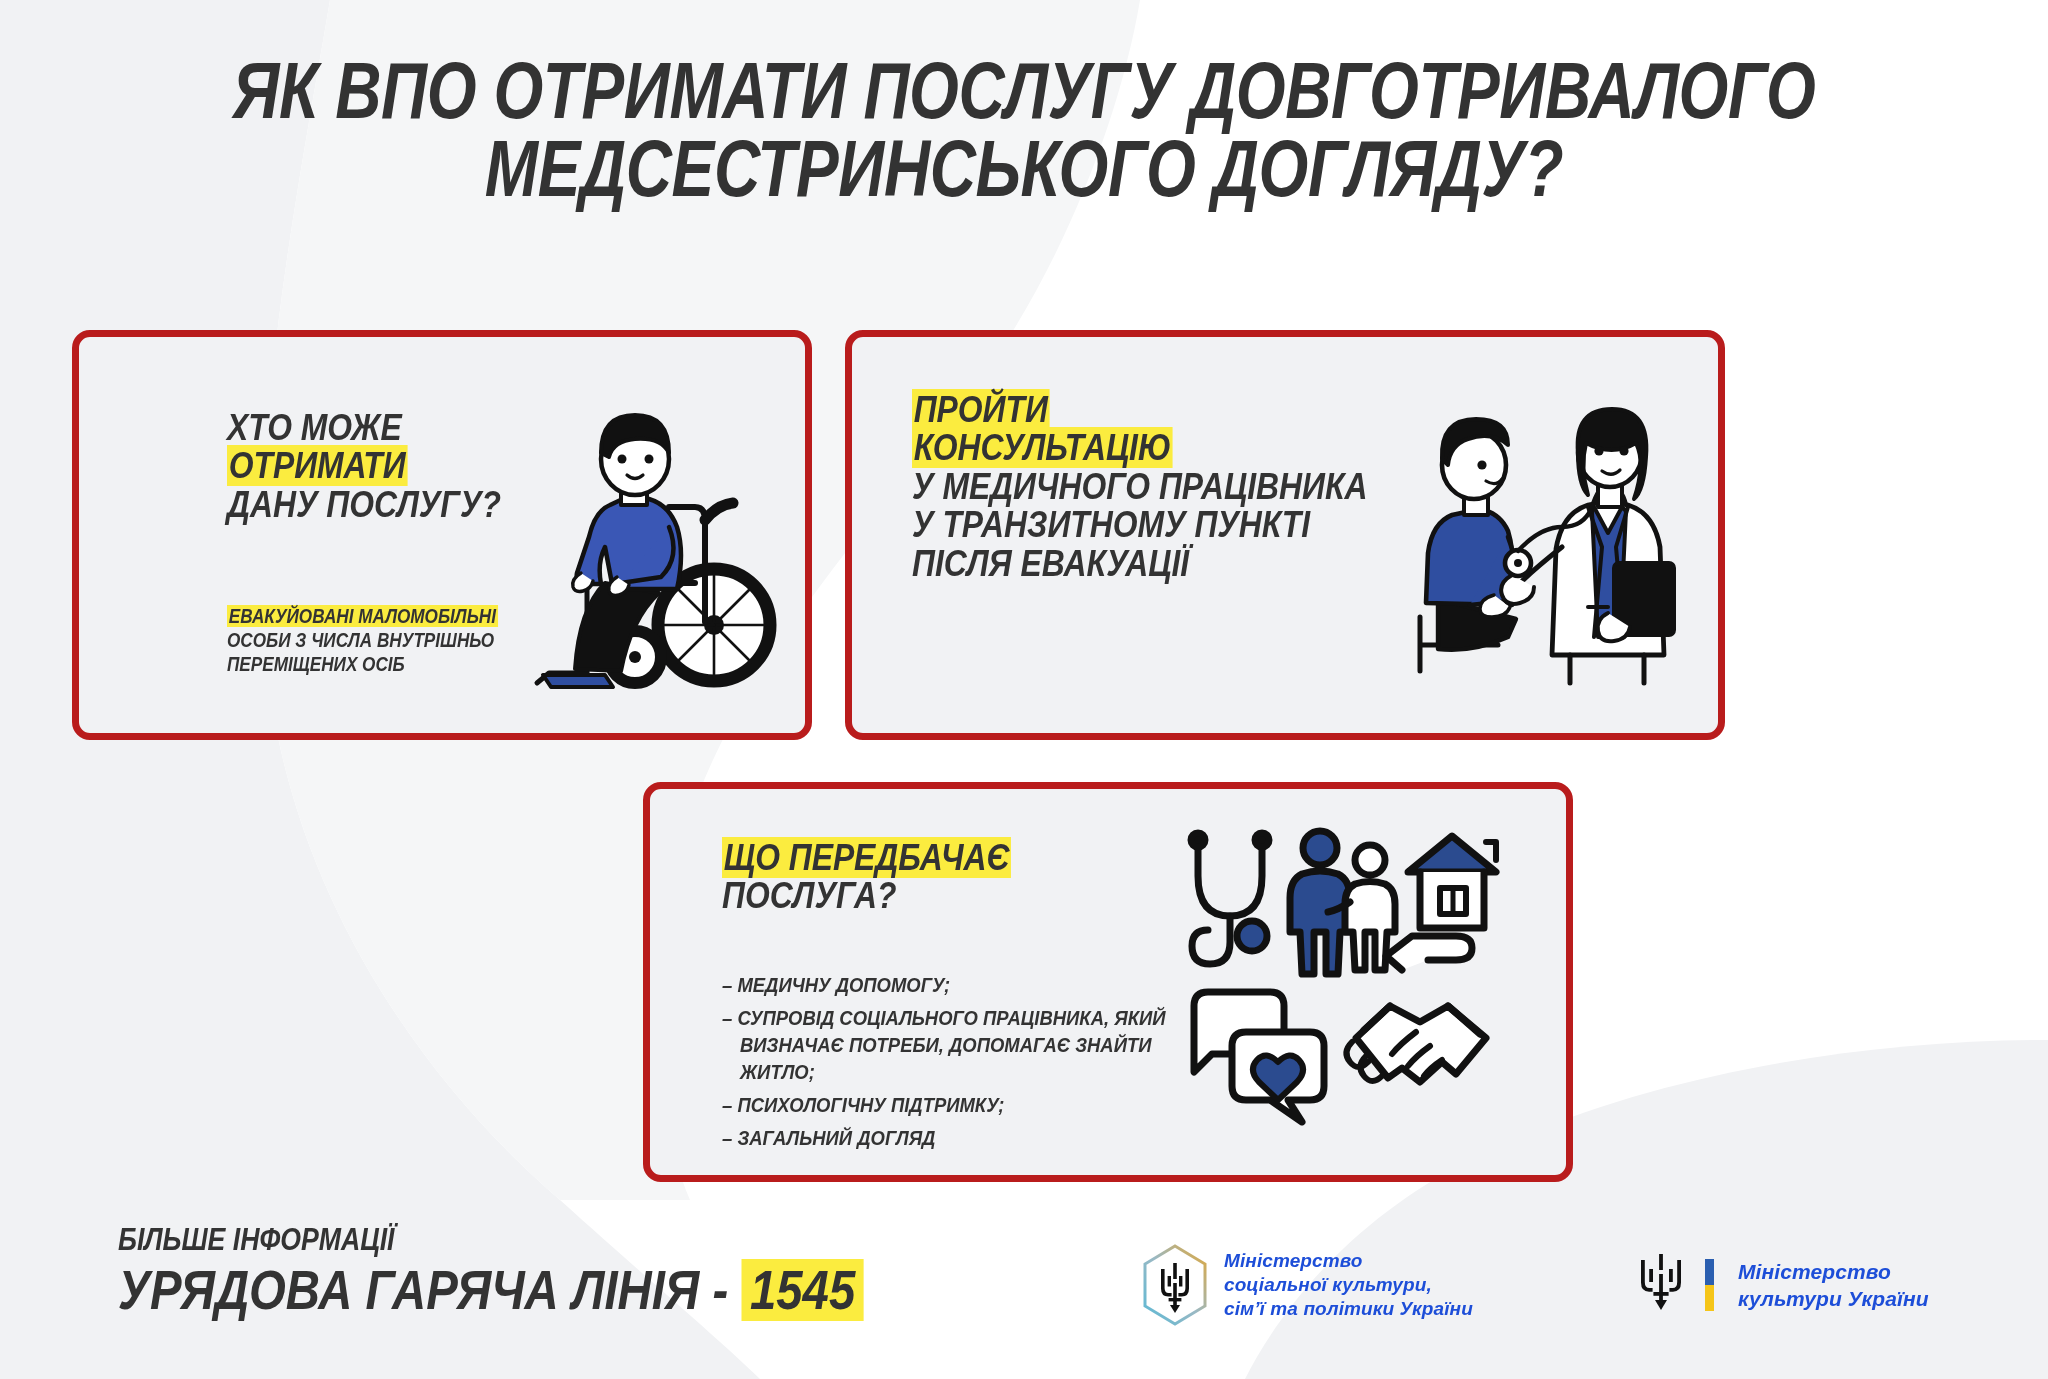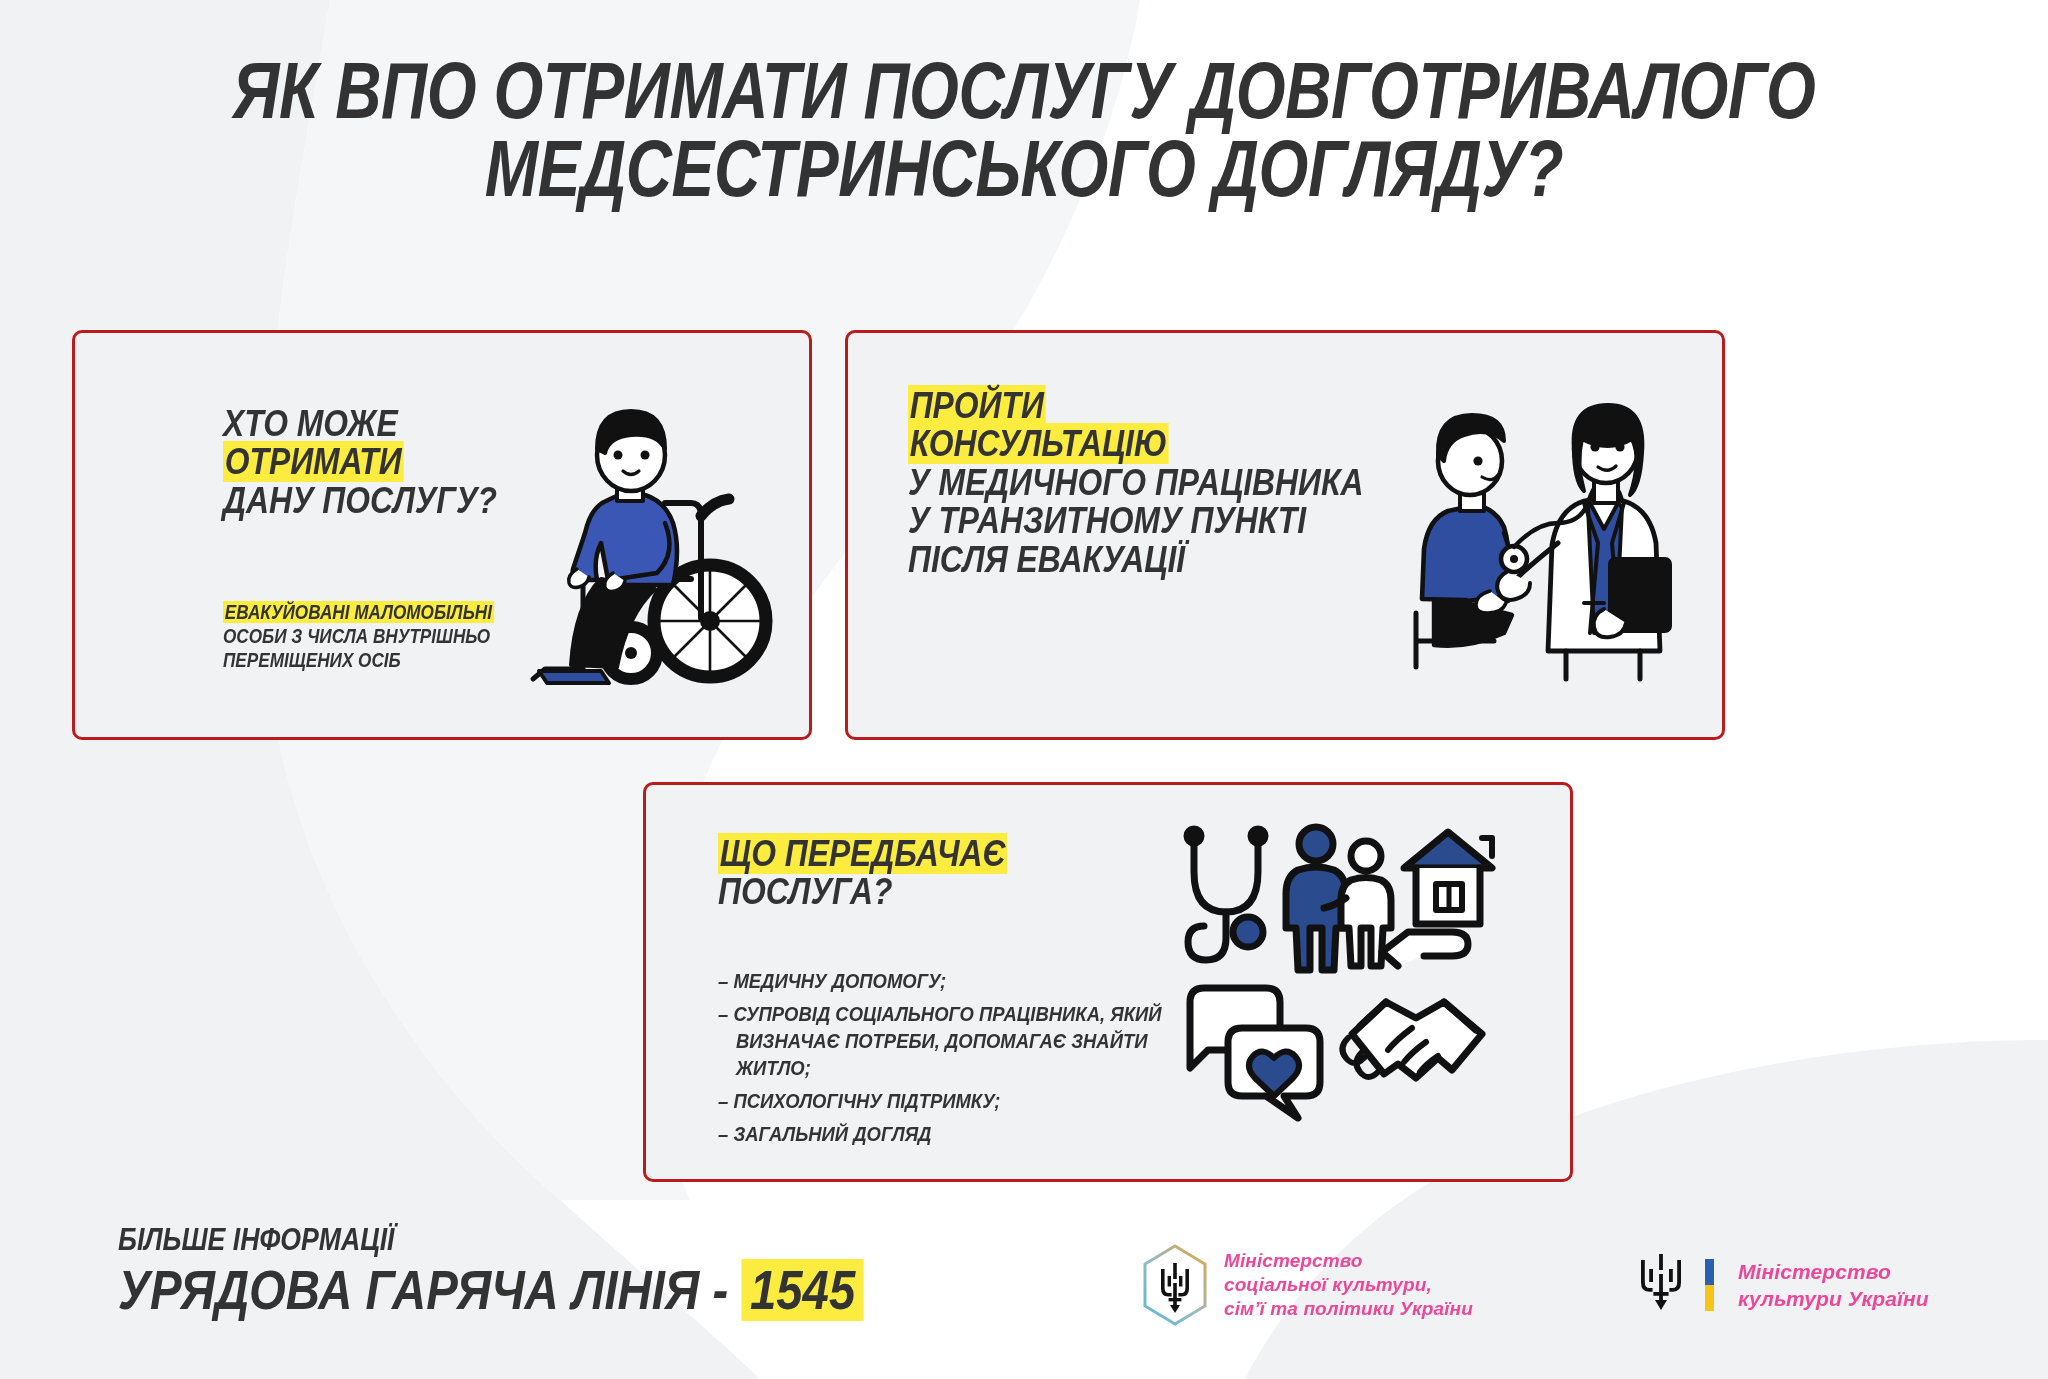--- a/index.html
+++ b/index.html
@@ -26,22 +26,22 @@
     transform:scaleX(0.80);
     transform-origin:center top;
     white-space:nowrap;
   }
   .title .l2 { display:block; }
 
   
   .card {
     position:absolute;
     background:#f1f2f4;
-    border:3px solid #b91c1c;
-    border-radius:10px;
+    border:7px solid #b91c1c;
+    border-radius:18px;
   }
   #card1 { left:72px;  top:330px;  width:740px;  height:410px; }
   #card2 { left:845px; top:330px;  width:880px;  height:410px; }
   #card3 { left:72px;  top:782px;  width:510px;  height:412px; }
   #card4 { left:627px; top:782px;  width:930px;  height:400px;margin-left:16px; }
 
   .card-inner { position:relative; width:100%; height:100%; }
 
   .htxt {
     color:#333333;
@@ -85,21 +85,21 @@
     position:absolute; left:118px; top:1258px;
     font-size:55px; font-weight:700; color:#333;
     transform:scaleX(0.86); transform-origin:left top;
     white-space:nowrap;
   }
   .foot-line .num { background:#fbec3f; padding:0 10px; }
 
   .logo { position:absolute; display:flex; align-items:center; gap:14px; }
   #logo1 { left:1140px; top:1243px; }
   #logo2 { left:1633px; top:1252px; }
-  .logo-text { font-size:19px; font-weight:700; color:#ec4899; line-height:1.28; letter-spacing:0.1px; }
+  .logo-text { font-size:19px; font-weight:700; color:#1d4ed8; line-height:1.28; letter-spacing:0.1px; }
   .logo-text.lg { font-size:21px; line-height:1.3; }
 </style>
 </head>
 <body>
 
 <svg class="bg-swoosh" viewBox="0 0 2048 1379" aria-hidden="true">
   <path d="M0,0 L330,0 C300,180 250,420 265,640 C280,880 420,1080 560,1200 C660,1290 720,1340 760,1379 L0,1379 Z" fill="#f1f2f4"></path>
   <path d="M2048,1379 L2048,1040 C1860,1040 1640,1075 1470,1160 C1360,1215 1285,1300 1245,1379 Z" fill="#f1f2f4"></path>
   <path d="M330,0 L1140,0 C1120,120 1060,270 980,380 C880,515 760,640 700,790 C645,930 640,1080 690,1200 L560,1200 C420,1080 280,880 265,640 C250,420 300,180 330,0 Z" fill="#f5f6f7"></path>
 </svg>

